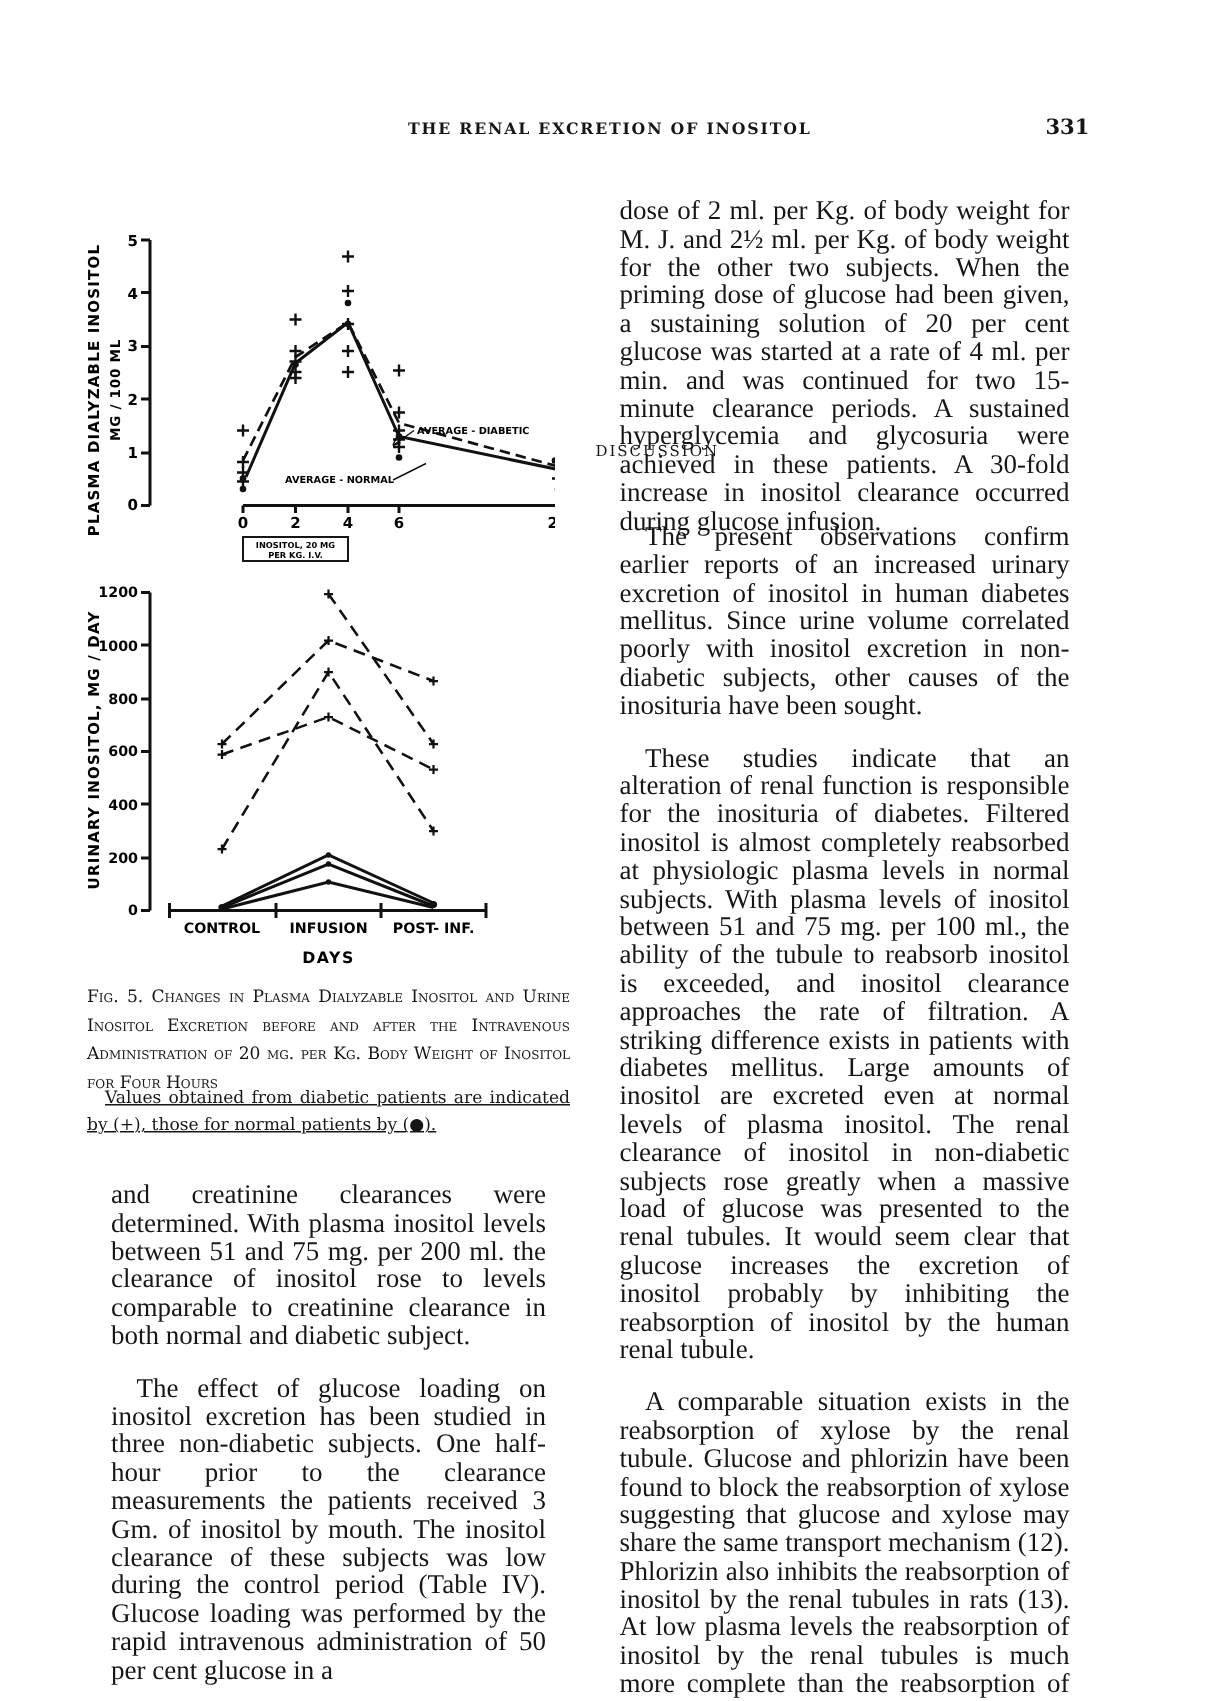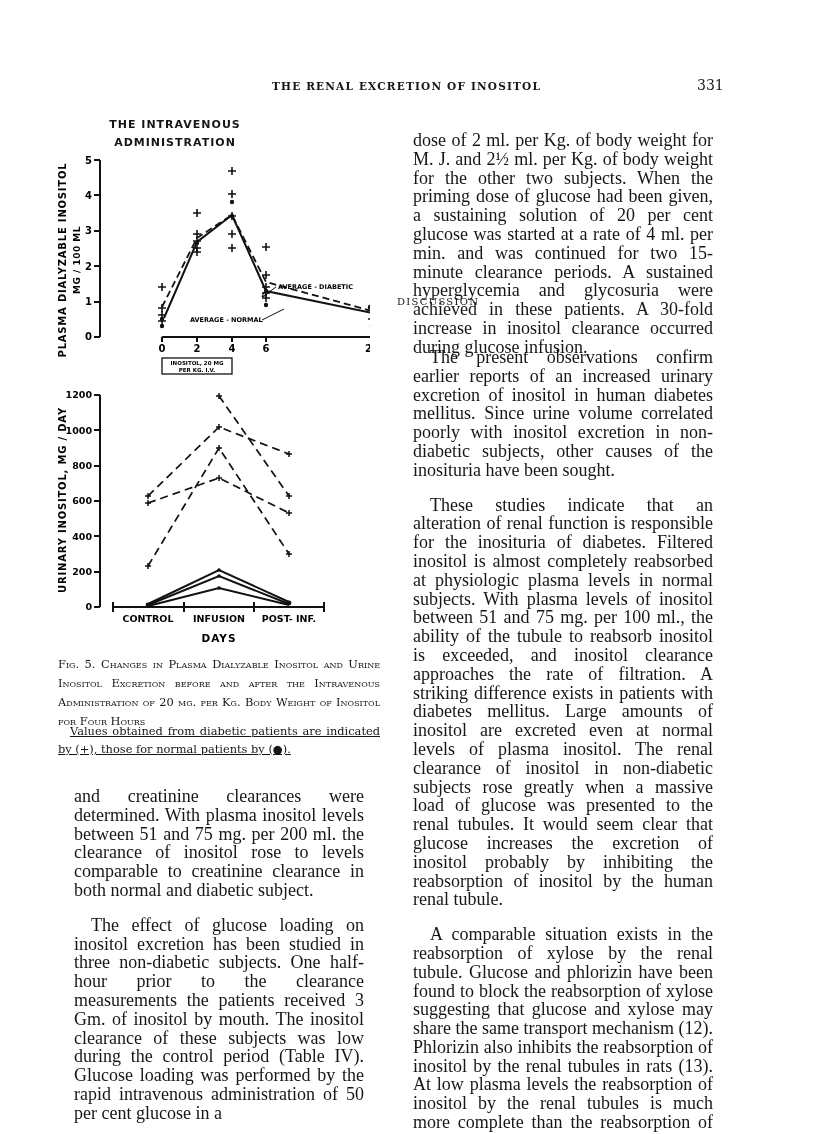--- a/index.html
+++ b/index.html
@@ -1,19 +1,19 @@
 <!DOCTYPE html>
 <html><head>
 <meta charset="utf-8">
 <style>
   html, body { margin:0; padding:0; background:#ffffff; }
   body { width:816px; height:1134px; position:relative; overflow:hidden; font-family:"DejaVu Serif", serif; color:#161616; }
   .running-head { position:absolute; top:80px; left:0; width:660px; height:20px; }
   .rh-title { position:absolute; left:272px; top:0; font-family:"DejaVu Serif", serif; font-weight:bold; font-size:10.5px; letter-spacing:1.2px; }
-  .rh-page { position:absolute; left:697px; top:-3px; font-family:"DejaVu Serif", serif; font-weight:normal; font-size:14px; }
+  .rh-page { position:absolute; left:697px; top:-3px; font-family:"DejaVu Serif", serif; font-weight:bold; font-size:14px; }
 
   .fig-title { position:absolute; left:50px; top:116px; width:250px; text-align:center; font-family:"DejaVu Sans", sans-serif; font-weight:bold; font-size:11px; letter-spacing:1px; line-height:18px; }
 
   svg text { font-family:"DejaVu Sans", sans-serif; font-weight:bold; }
 
   .caption { position:absolute; left:58px; top:655px; width:322px; font-family:"DejaVu Serif", serif; font-size:11.4px; line-height:19px; text-align:justify; font-variant:small-caps; }
   .caption-note { position:absolute; left:58px; top:722px; width:322px; font-family:"DejaVu Serif", serif; font-size:11.4px; line-height:18px; text-align:justify; text-indent:12px;text-decoration:underline; }
 
   .para { font-family:Liberation Serif, serif; font-size:18px; line-height:18.8px; text-align:justify; margin:16px; }
   .indent { text-indent:17px; }
@@ -24,21 +24,20 @@
 </style>
 </head>
 <body>
 
 <div class="running-head">
   <span class="rh-title">THE RENAL EXCRETION OF INOSITOL</span>
   <span class="rh-page">331</span>
 </div>
 
 <div class="fig-title">
-  <div>THE  INTRAVENOUS  ADMINISTRATION</div>
 </div>
 
 <svg style="position:absolute;left:50px;top:150px;" width="320" height="230" viewBox="0 0 320 230">
 
   <text transform="translate(16,110) rotate(-90)" text-anchor="middle" font-size="10" letter-spacing="0.8">PLASMA  DIALYZABLE  INOSITOL</text>
   <text transform="translate(30,110) rotate(-90)" text-anchor="middle" font-size="9" letter-spacing="0.5">MG / 100  ML</text>
 
   <g stroke="#111" stroke-width="2" fill="none">
     <line x1="50" y1="10" x2="50" y2="187"></line>
     <line x1="112" y1="187" x2="323" y2="187"></line>

